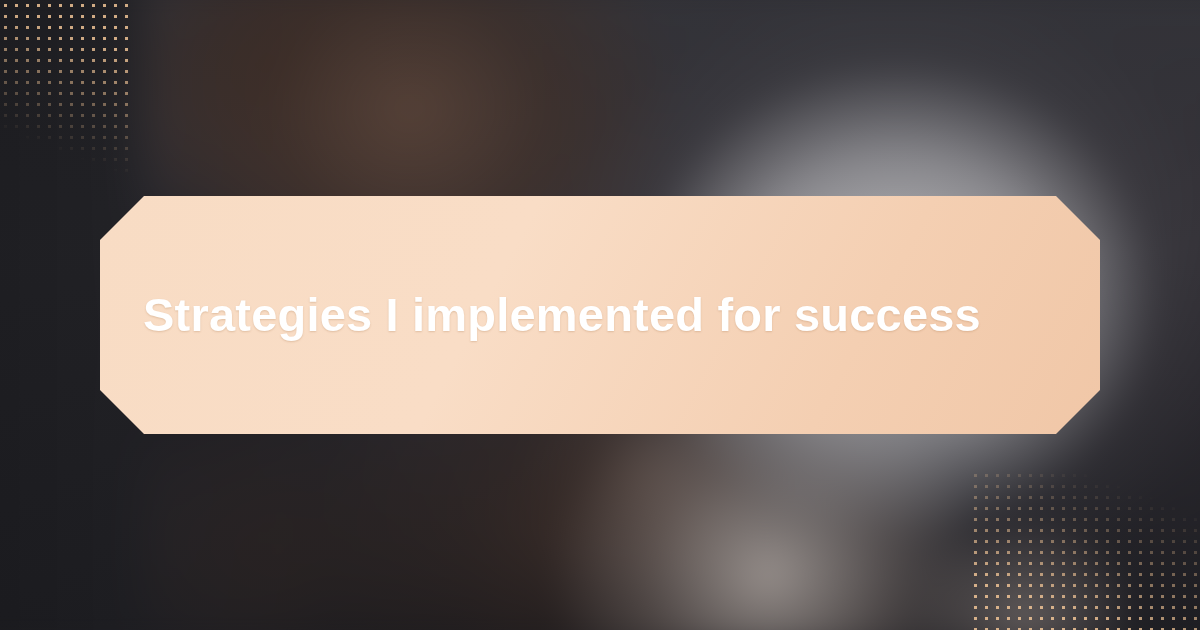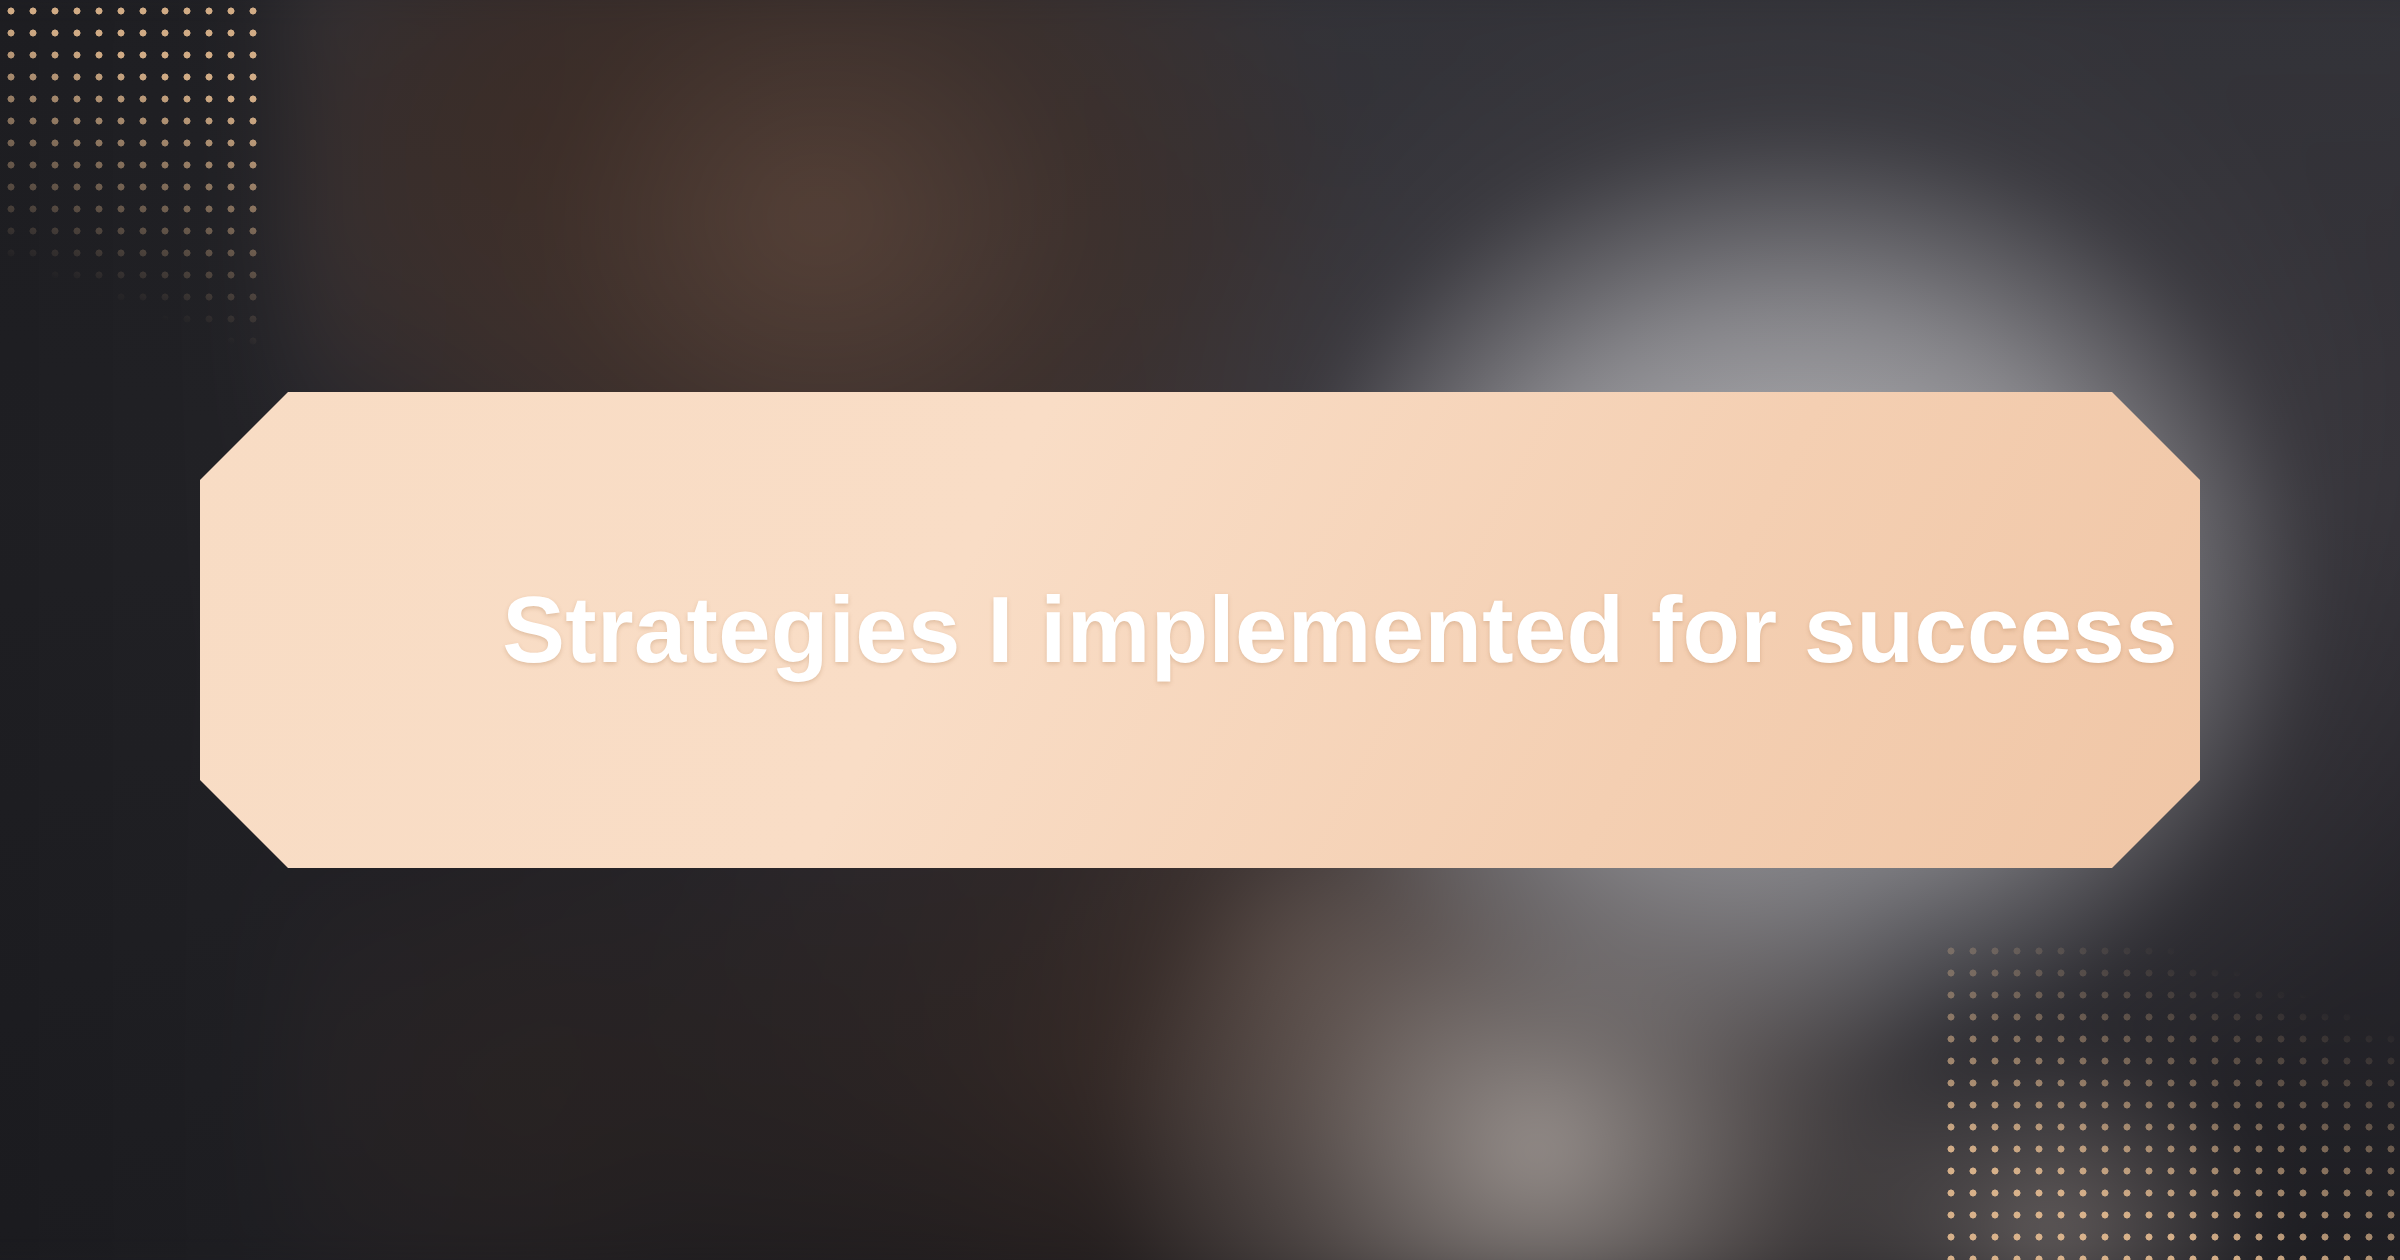--- a/index.html
+++ b/index.html
@@ -77,21 +77,22 @@
       956px 0px,
       1000px 44px,
       1000px 194px,
       956px 238px,
       44px 238px,
       0px 194px,
       0px 44px
     );
     display: flex;
     align-items: center;
-    justify-content: flex-end;
+    justify-content: flex-start;
+    padding-left: 32px;
   }
   .banner-text {
     width: 86%;
     text-align: center;
     color: #ffffff;
     font-size: 47px;
     line-height: 1.24;
     font-weight: 600;
     letter-spacing: 0.2px;
     text-shadow: 0 1px 2px rgba(160,110,70,0.28);

